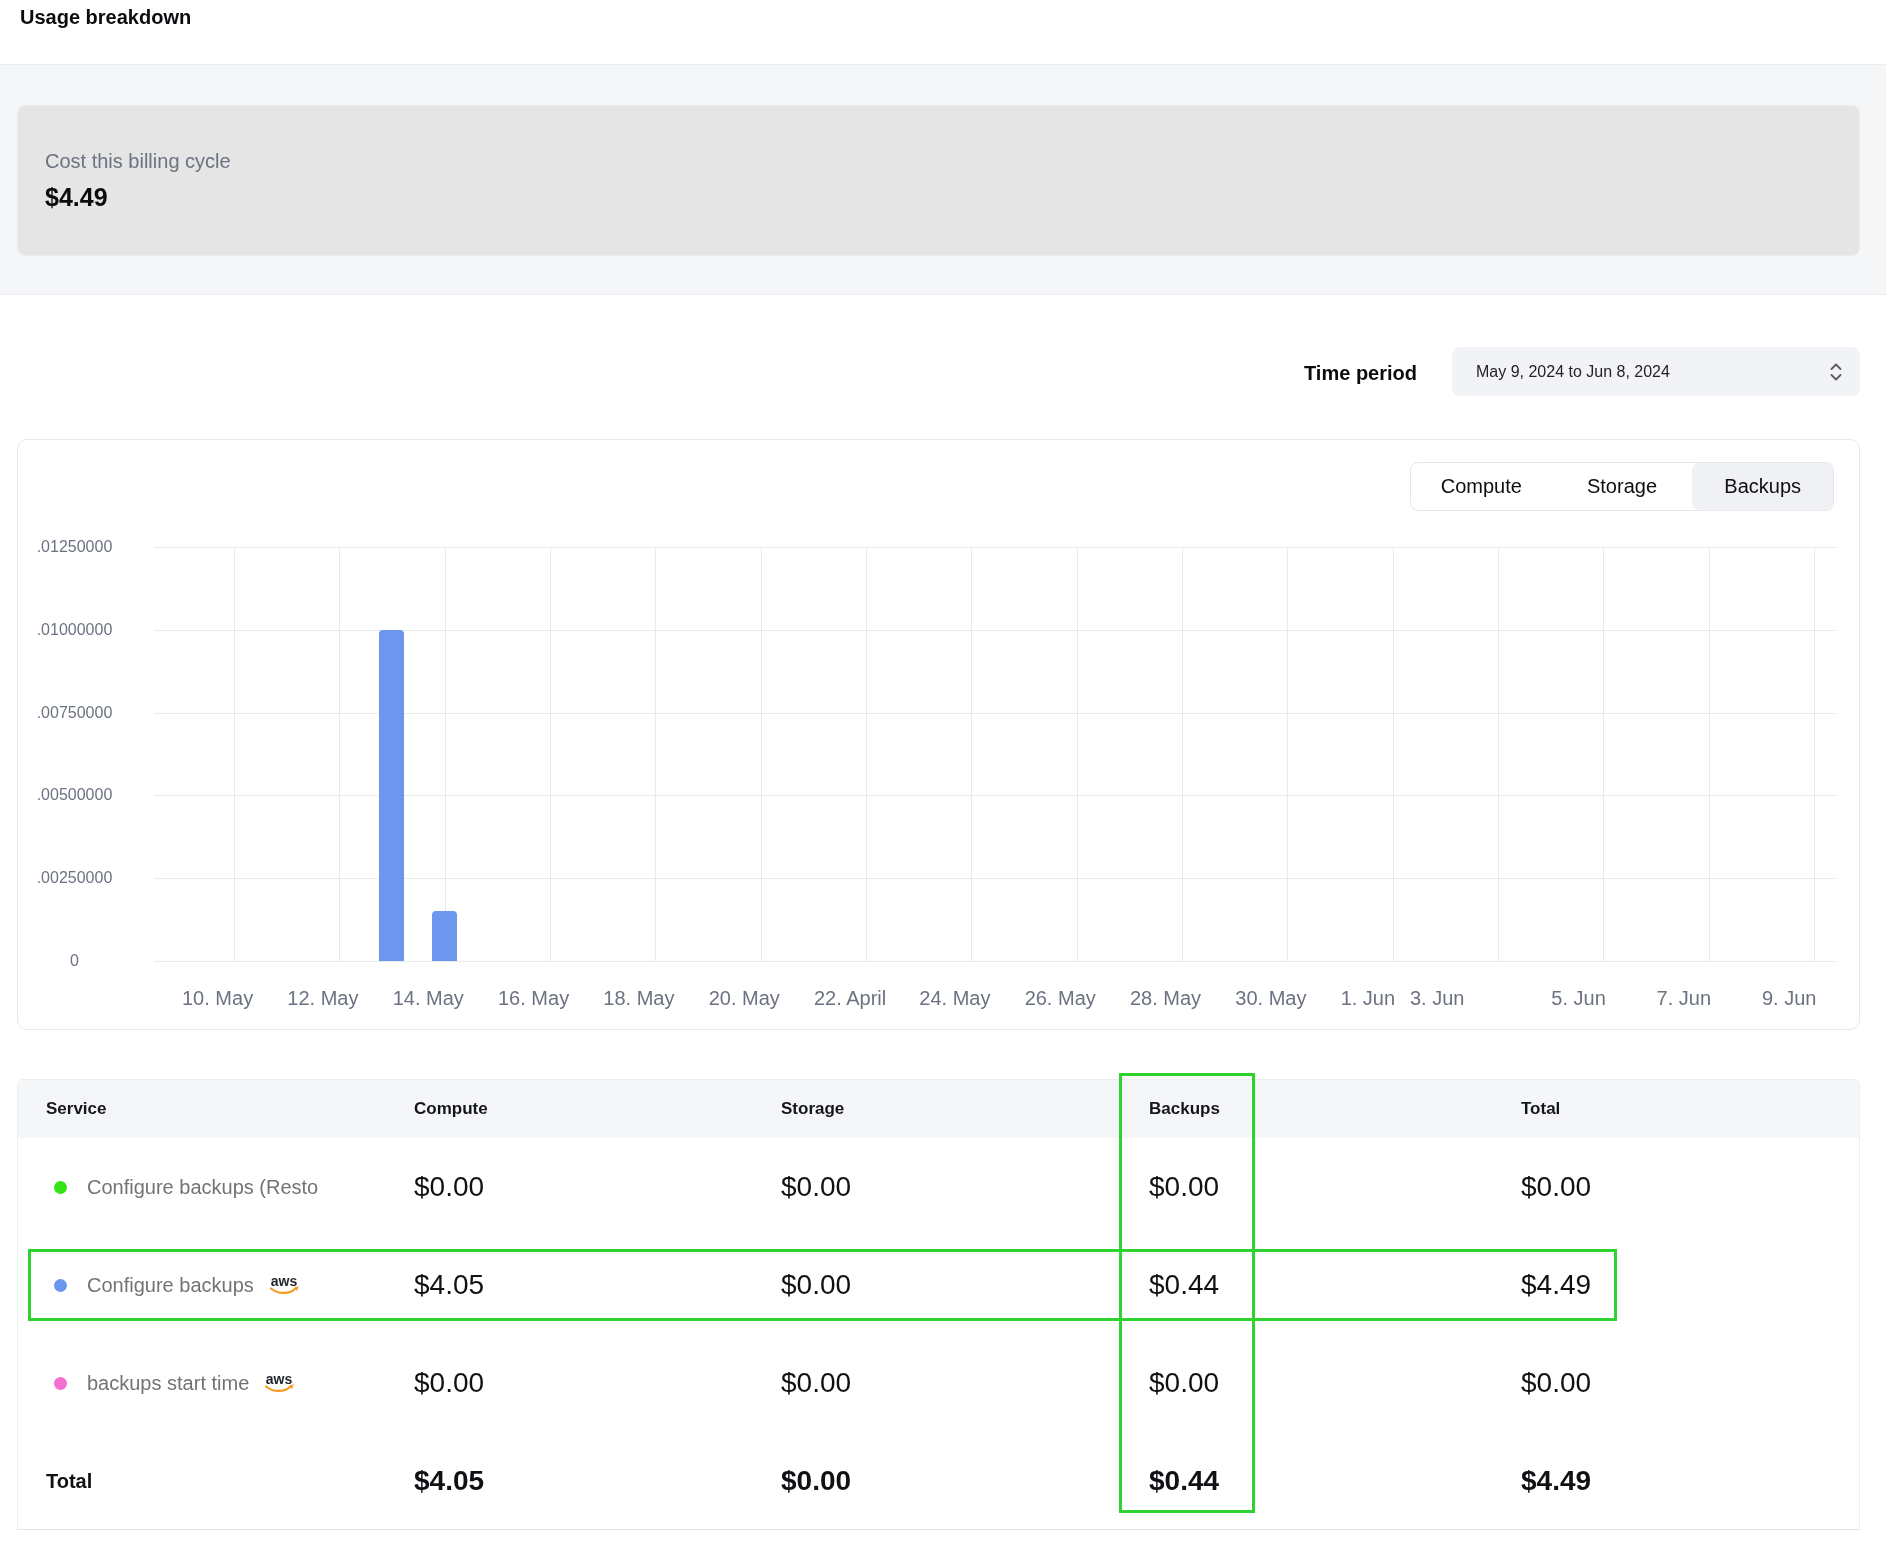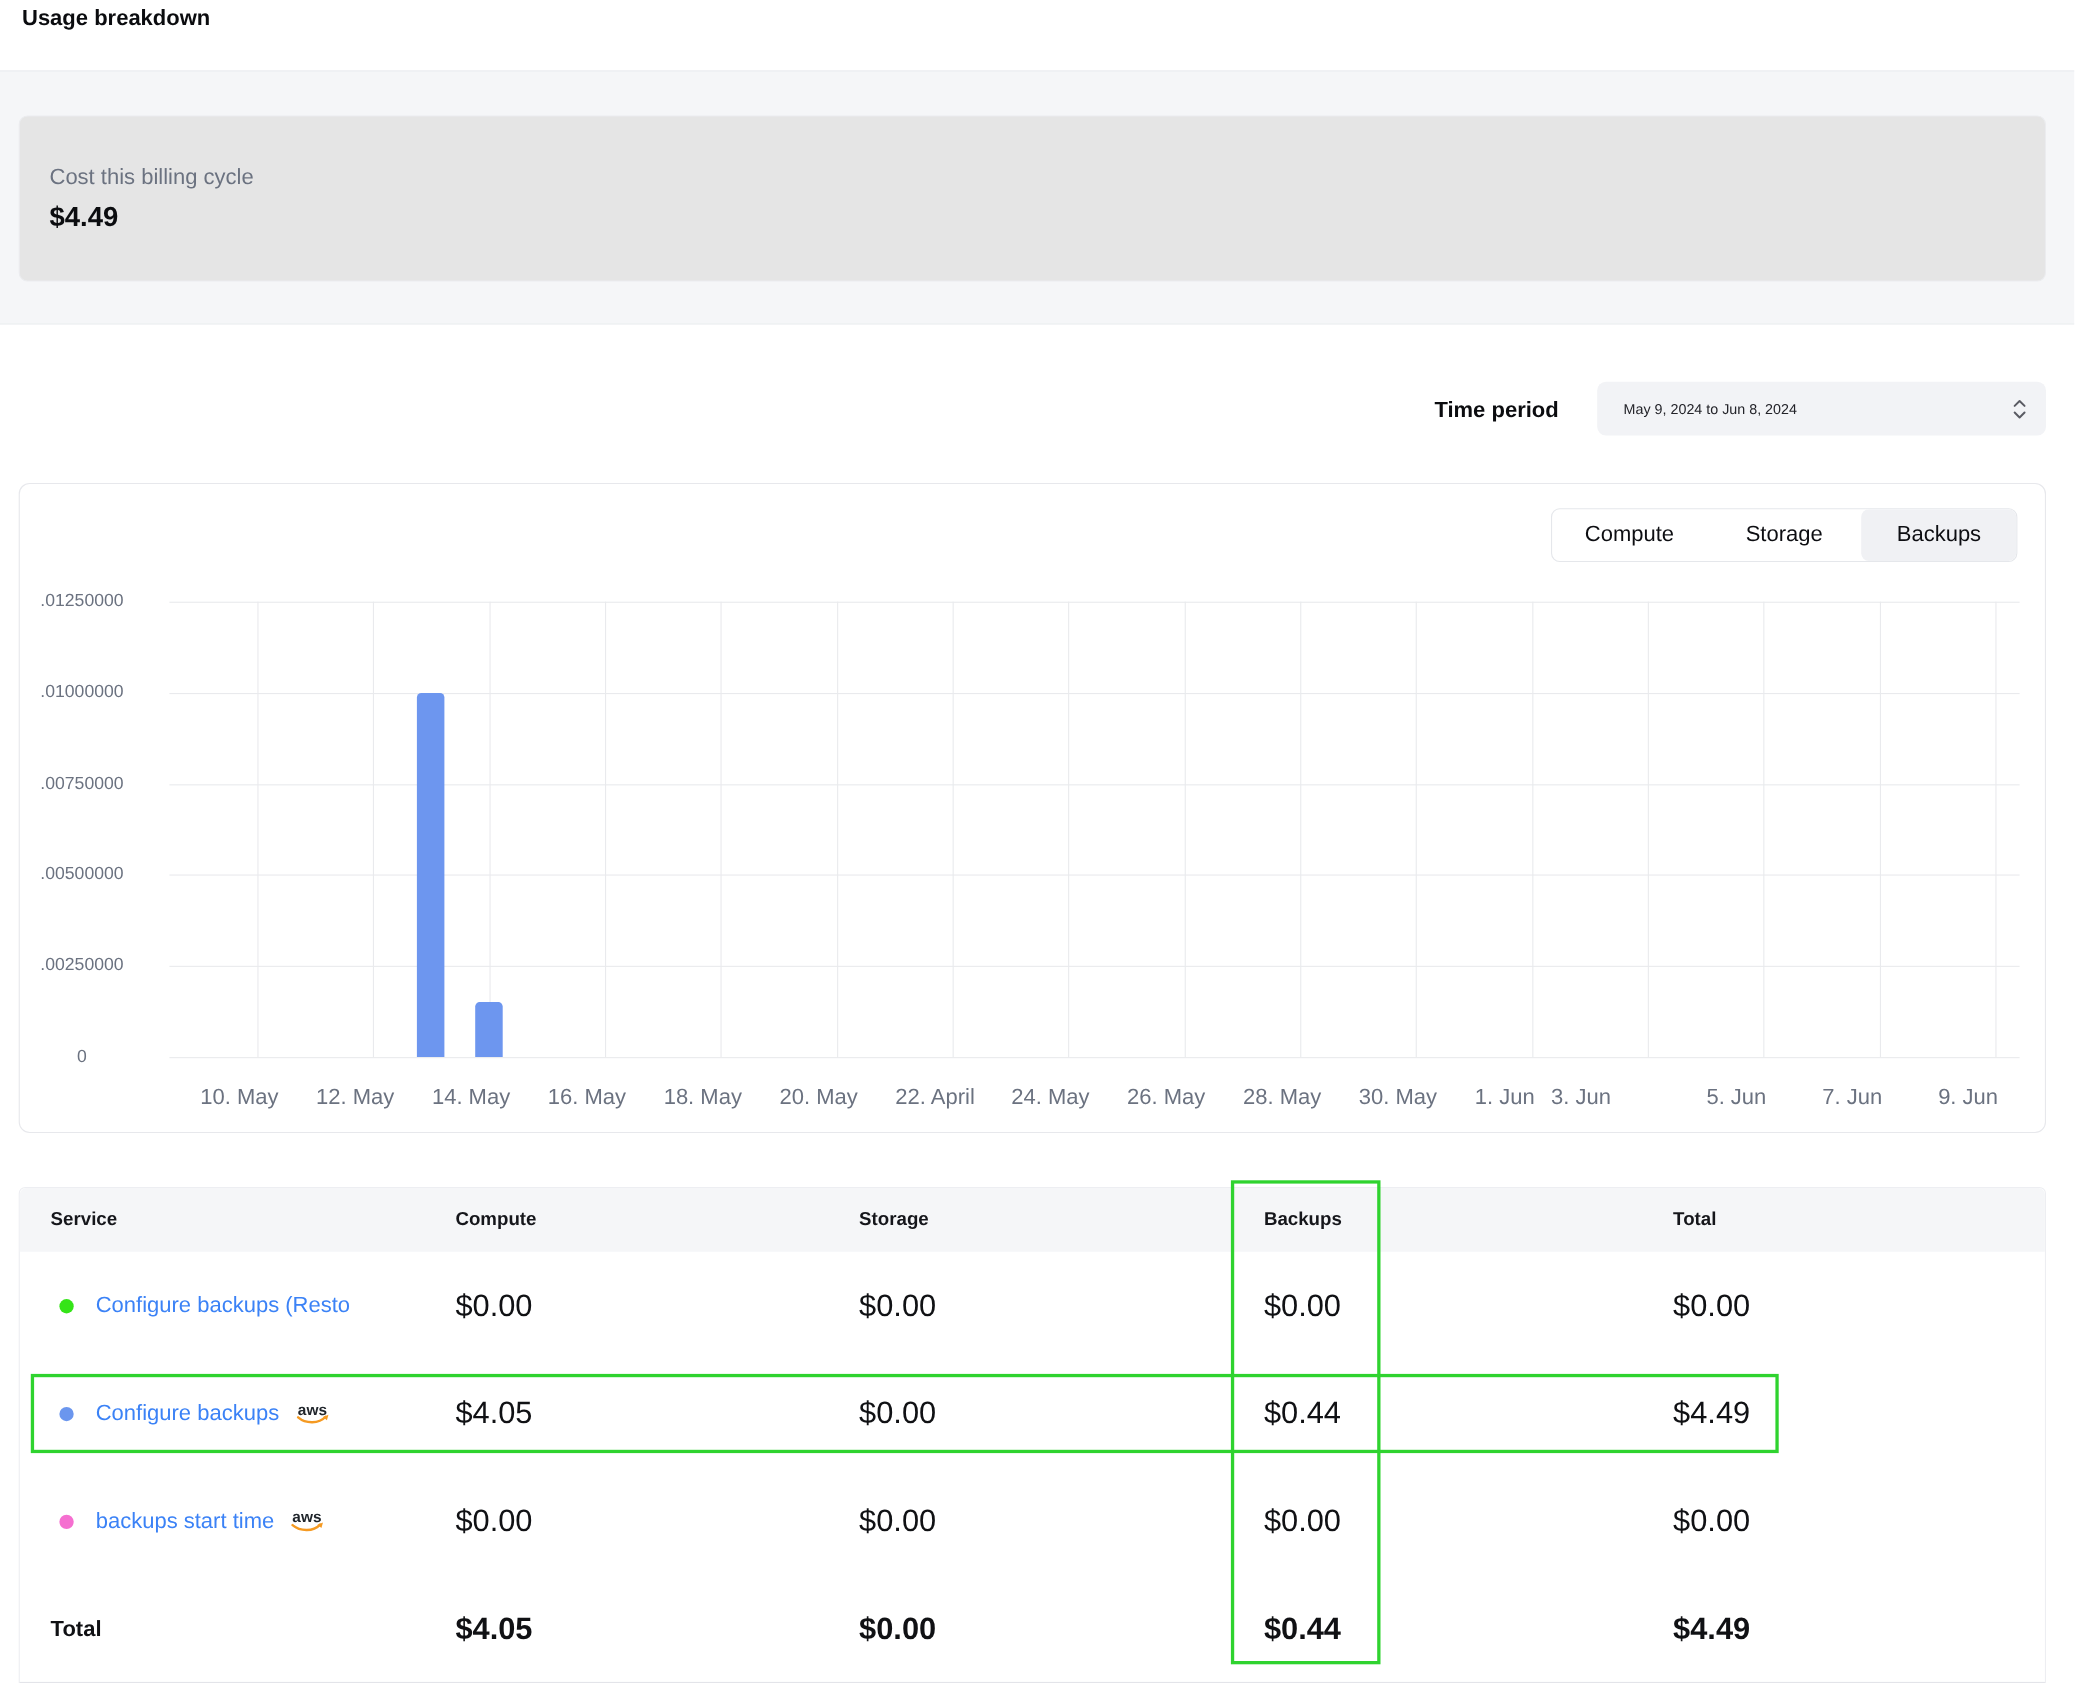--- a/index.html
+++ b/index.html
@@ -21,21 +21,21 @@
   .gray-band{position:absolute;left:0;top:64px;width:1886px;height:231px;background:var(--band);
     border-top:1px solid #eaebef;border-bottom:1px solid #eceef1;}
   .summary-card{position:absolute;left:17px;top:40px;width:1843px;height:151px;background:#e5e5e5;
     border:1px solid #ebecef;border-radius:8px;}
   .summary-label{position:absolute;left:27px;top:44px;font-size:20px;color:var(--gray-text);}
   .summary-value{position:absolute;left:27px;top:77px;font-size:25px;font-weight:700;color:#0b0c0f;}
 
   .tp-label{position:absolute;right:469px;top:360px;font-size:20px;font-weight:700;color:#0b0c0f;line-height:26px;}
   .tp-select{position:absolute;left:1452px;top:347px;width:408px;height:49px;background:var(--chip);
     border:none;border-radius:8px;display:flex;align-items:center;justify-content:space-between;
-    padding:0 16px 0 24px;font-family:inherit;font-size:13px;color:#232329;cursor:pointer;gap:46px;}
+    padding:0 16px 0 24px;font-family:inherit;font-size:16px;color:#232329;cursor:pointer;gap:46px;}
   .tp-select svg{flex:0 0 auto;}
 
   .chart-panel{position:absolute;left:17px;top:439px;width:1843px;height:591px;background:#fff;
     border:1px solid var(--border);border-radius:10px;}
   .tab-group{position:absolute;left:1392px;top:22px;width:424px;height:49px;background:#fff;
     border:1px solid #e5e7eb;border-radius:8px;display:flex;overflow:hidden;}
   .tab{flex:1 1 0;text-align:center;line-height:47px;font-size:20px;color:#0d0e12;cursor:pointer;}
   .tab.selected{background:#f0f1f4;border-radius:7px;}
 
   .plot{position:absolute;inset:0;}
@@ -48,21 +48,21 @@
   .bar{position:absolute;border-radius:4px 4px 0 0;}
 
   .table-card{position:absolute;left:17px;top:1079px;width:1843px;height:451px;background:#fff;
     border:1px solid #edeef2;border-radius:6px 6px 0 0;}
   .thead{position:absolute;left:0;top:0;width:100%;height:58px;background:var(--header-bg);border-radius:6px 6px 0 0;}
   .th{position:absolute;top:0;height:58px;line-height:58px;font-size:17px;font-weight:600;color:#15161b;}
   .trow{position:absolute;left:0;width:100%;height:98px;}
   .tcell{position:absolute;top:0;height:98px;line-height:98px;font-size:28px;color:#101114;}
   .service-cell{position:absolute;left:36px;top:0;height:98px;display:flex;align-items:center;gap:20px;}
   .dot{width:13px;height:13px;border-radius:50%;flex:0 0 auto;}
-  .svc-name{font-size:20px;color:#3b82f6;white-space:nowrap;text-align:right;}
+  .svc-name{font-size:20px;color:#737373;white-space:nowrap;text-align:right;}
   .aws{margin-left:-8px;display:flex;align-items:center;}
   .trow.total .tcell, .trow.total .svc-label{font-weight:700;}
   .trow.total{border-bottom:1px solid #e3e4e9;}
   .svc-label{position:absolute;left:28px;top:0;height:98px;line-height:98px;font-size:20px;}
 
   .col-highlight{position:absolute;left:1119px;top:1073px;width:136px;height:440px;
     border:3px solid #2fd32f;z-index:5;pointer-events:none;}
   .row-highlight{position:absolute;left:28px;top:1249px;width:1589px;height:72px;
     border:3px solid #2fd32f;z-index:5;pointer-events:none;}
 </style>

